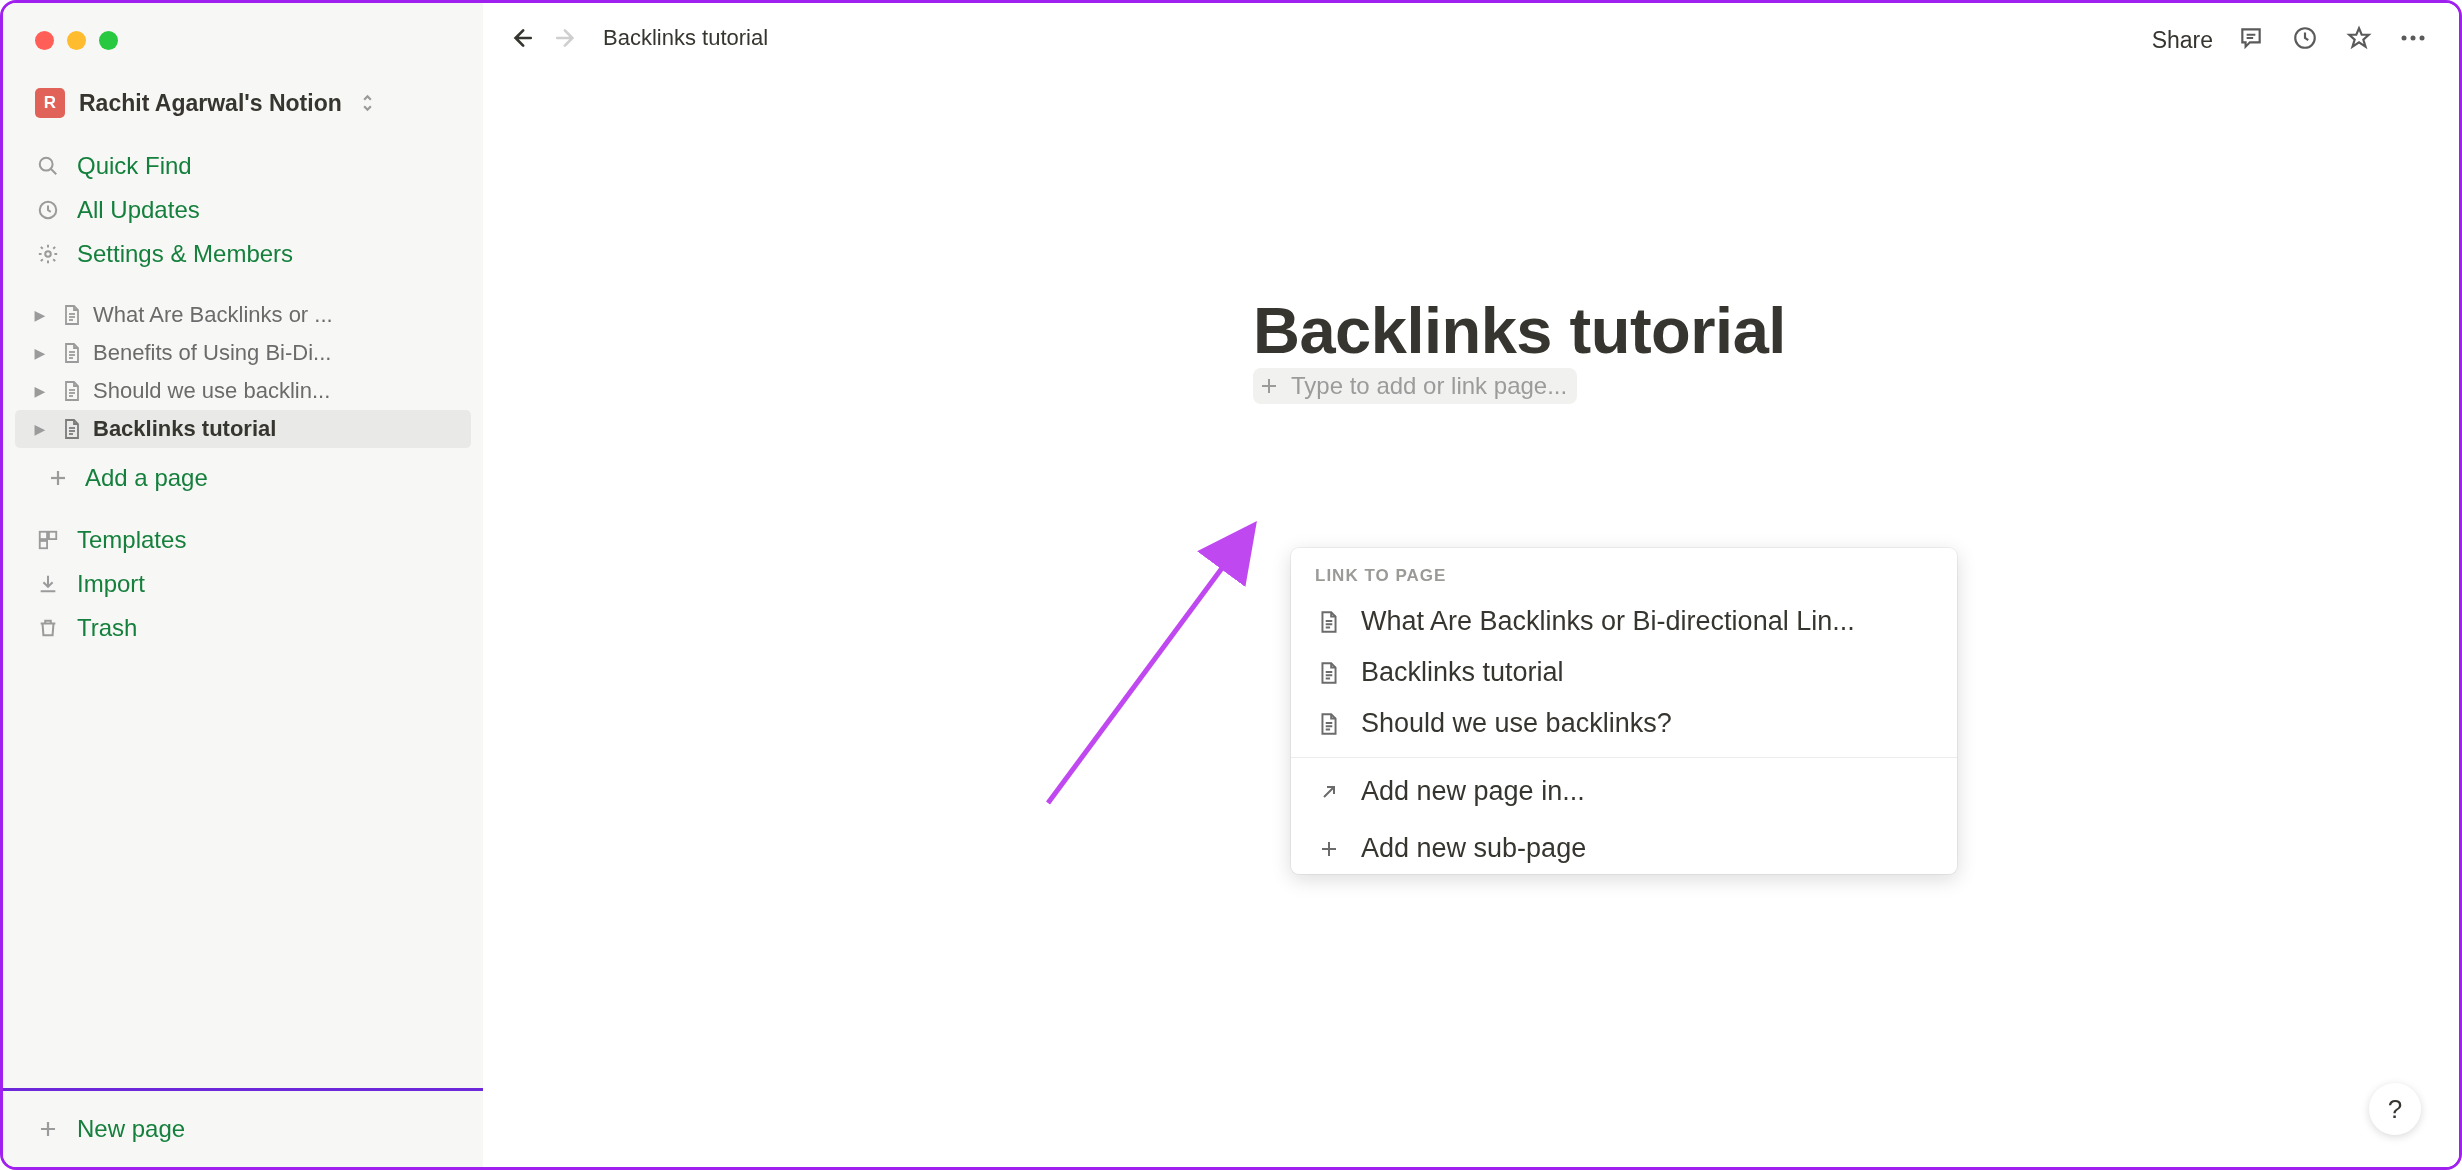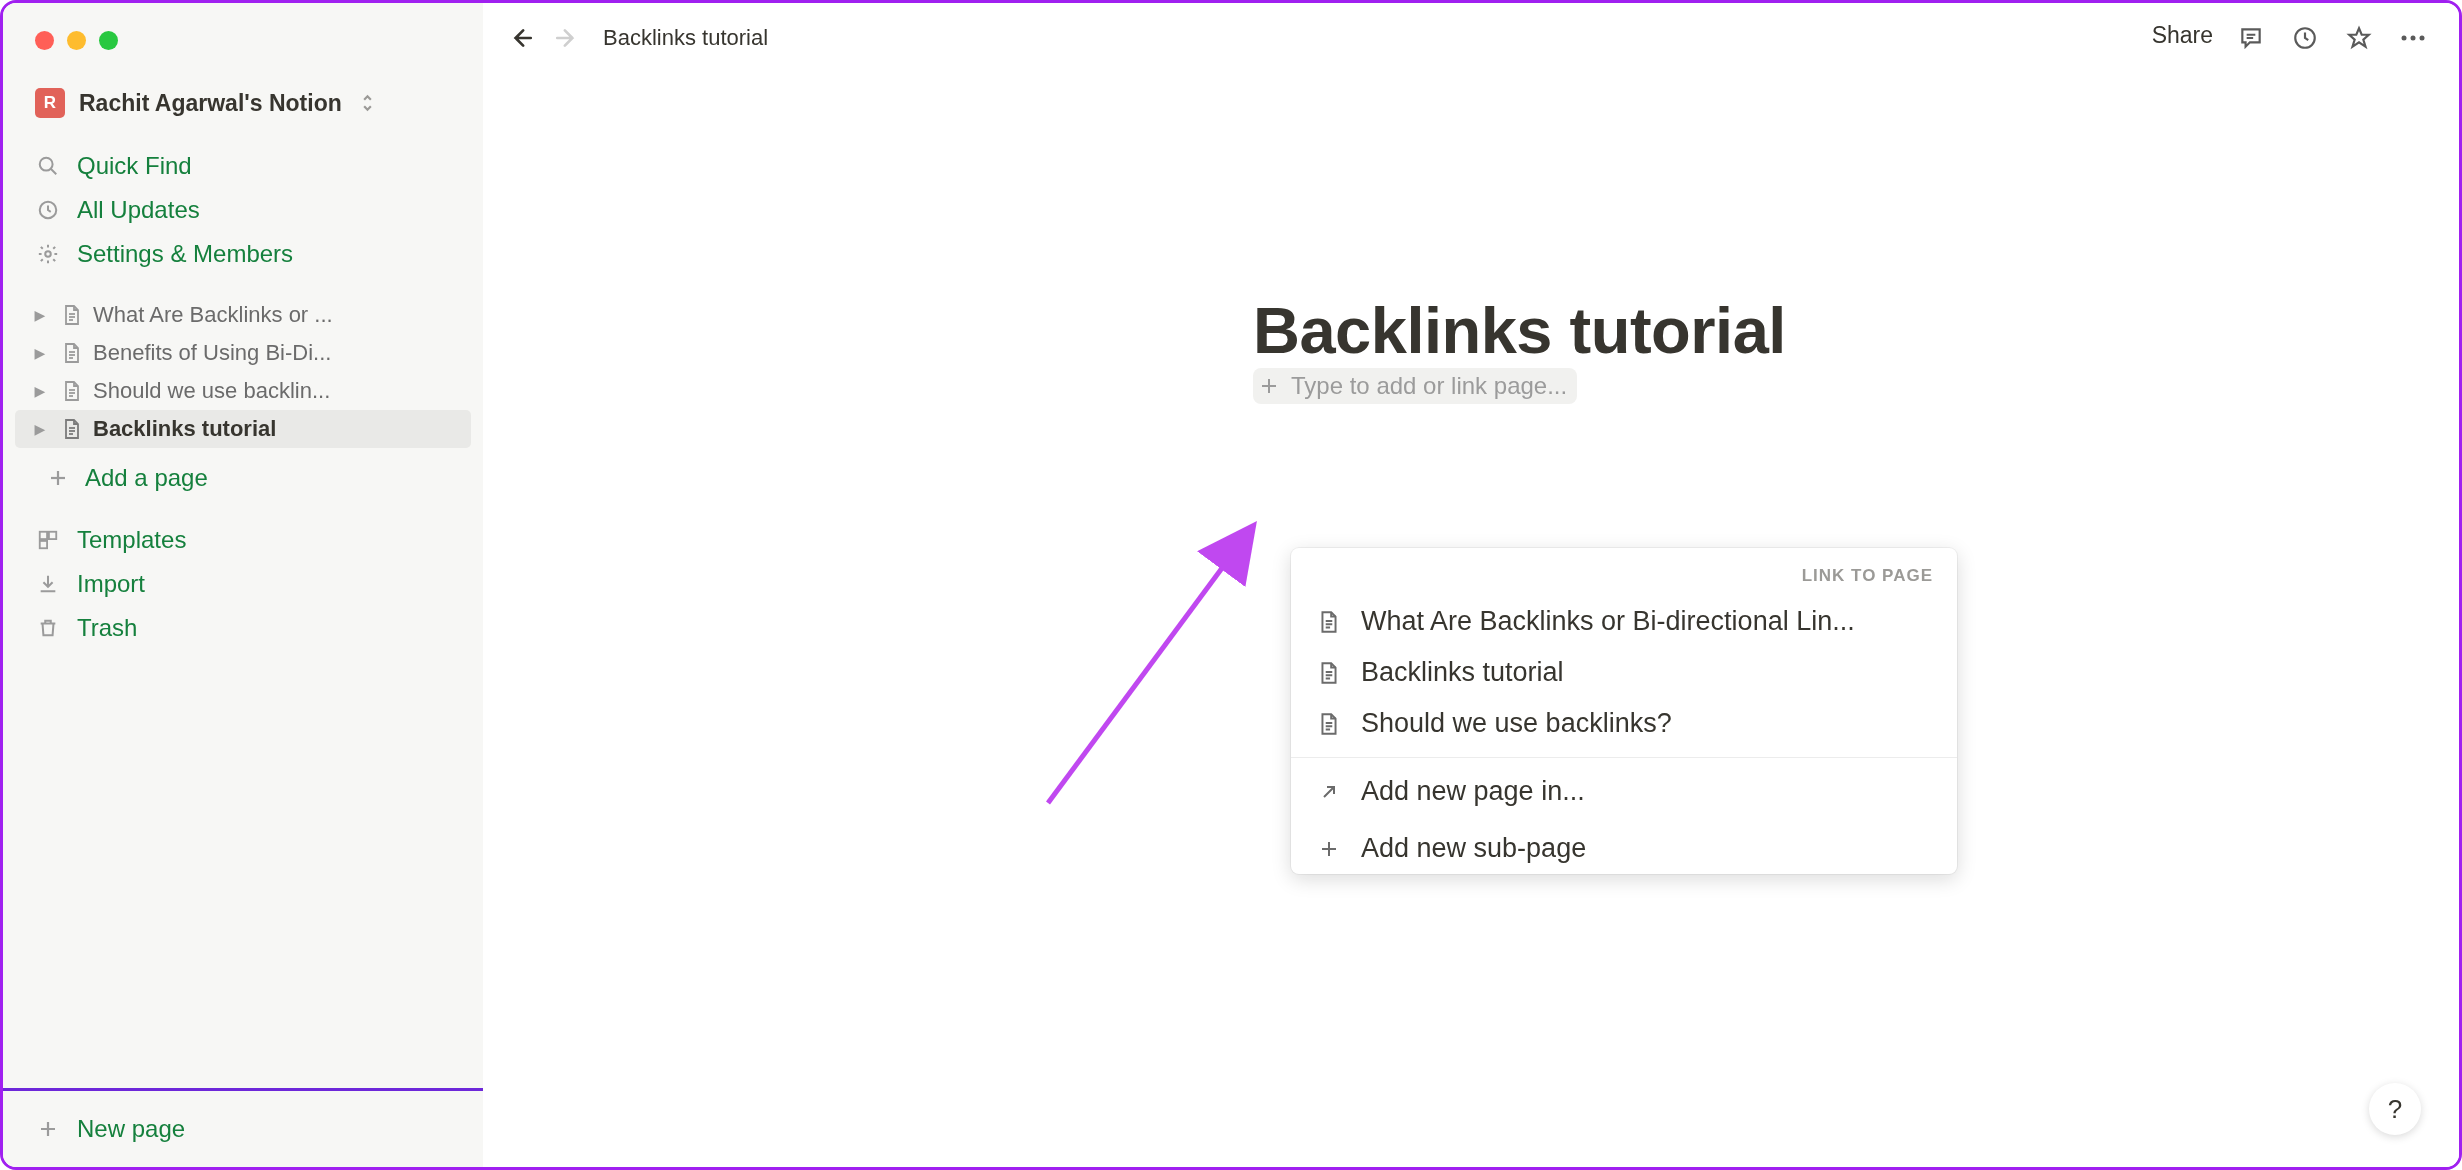--- a/index.html
+++ b/index.html
@@ -190,21 +190,21 @@
     }
     .nav-arrow.disabled { color: #cfcfcf; cursor: default; }
     .breadcrumb {
       font-size: 22px;
       color: #37352f;
       margin-left: 18px;
     }
     .topbar-right {
       margin-left: auto;
       display: flex;
-      align-items: flex-start;
+      align-items: flex-end;
       gap: 22px;
       color: #5a5a5a;
     }
     .share-label {
       font-size: 23px;
       color: #37352f;
       cursor: pointer;
     }
     .topbar-icon {
       width: 32px;
@@ -255,22 +255,21 @@
       background: #fff;
       border-radius: 8px;
       box-shadow: 0 0 0 1px rgba(15,15,15,0.05), 0 5px 20px rgba(15,15,15,0.15);
       overflow: hidden;
     }
     .popup-header {
       font-size: 17px;
       font-weight: 600;
       letter-spacing: 1px;
       color: #9b9a97;
-      padding: 18px 24px 10px 24px;
-      text-align: right;
+      padding: 18px 8px 10px 24px;
     }
     .popup-item {
       display: flex;
       align-items: center;
       gap: 18px;
       padding: 10px 24px;
       cursor: pointer;
       font-size: 27px;
       color: #37352f;
     }

